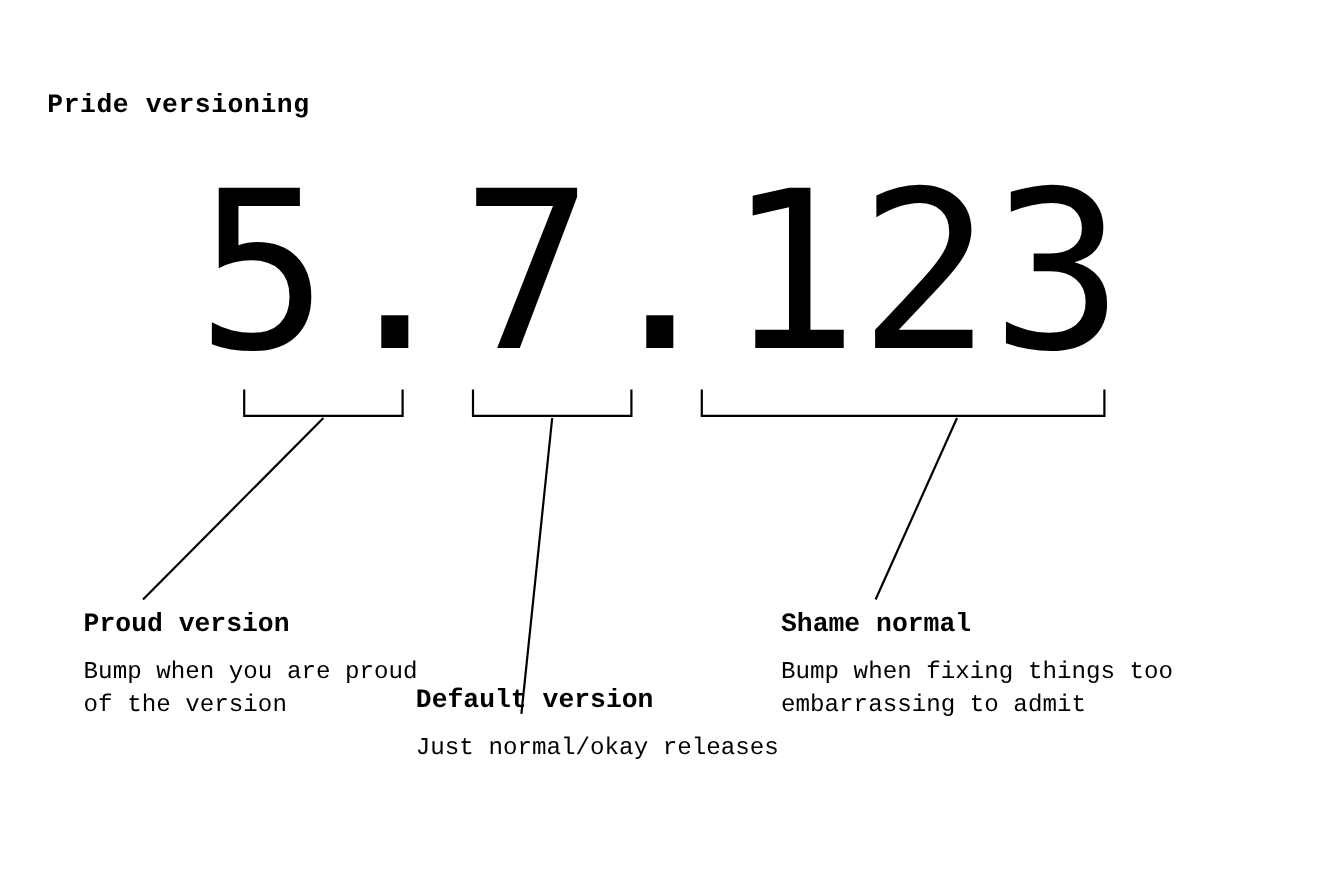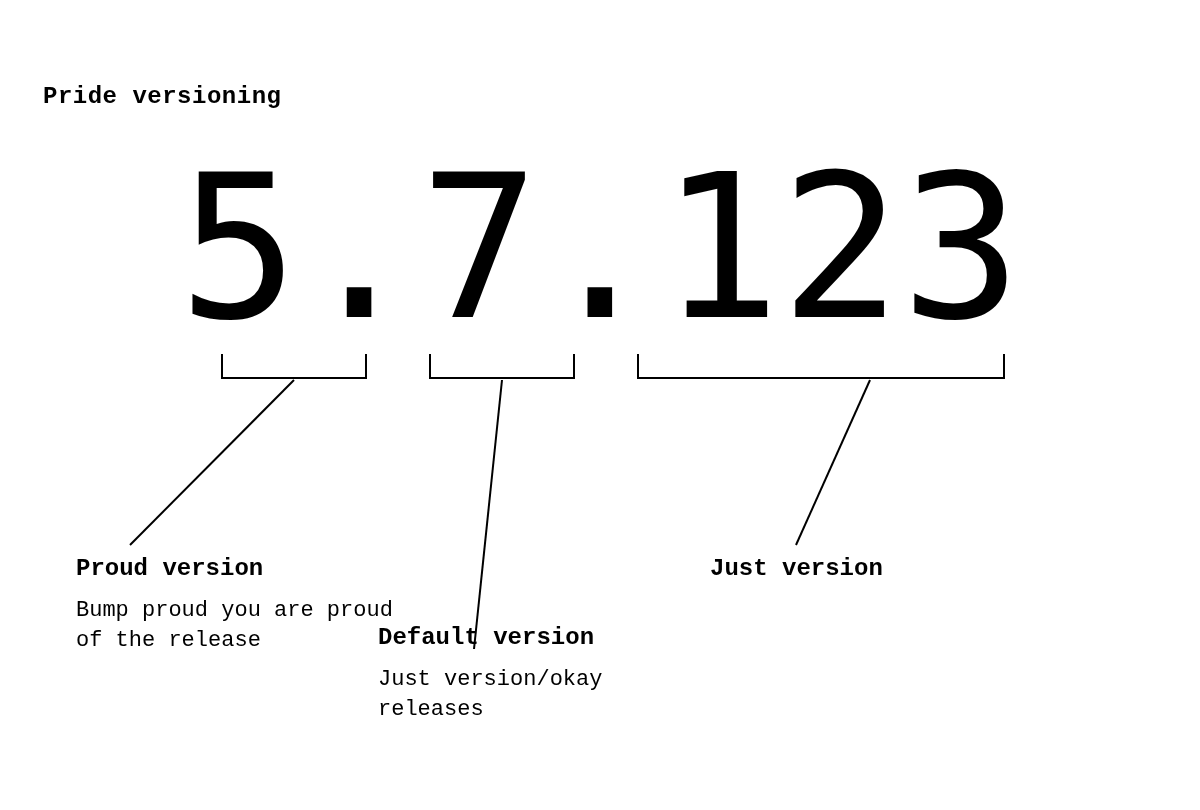--- a/index.html
+++ b/index.html
@@ -84,25 +84,26 @@
       <line x1="294" y1="380" x2="130" y2="545"></line>
 
       <line x1="502" y1="380" x2="474" y2="649"></line>
 
       <line x1="870" y1="380" x2="796" y2="545"></line>
     </g>
   </svg>
 
   <div class="label l-proud">
     <span class="heading">Proud version</span>
-    <span>Bump proud you are proud of the release</span>
+    <span>Bump when you are proud of the version</span>
   </div>
 
   <div class="label l-default">
     <span class="heading">Default version</span>
-    <span>Just version/okay releases</span>
+    <span>Just normal/okay releases</span>
   </div>
 
   <div class="label l-shame">
-    <span class="heading">Just version</span>
+    <span class="heading">Shame normal</span>
+    <span>Bump when fixing things too embarrassing to admit</span>
   </div>
 
 </div>
 
 </body></html>

